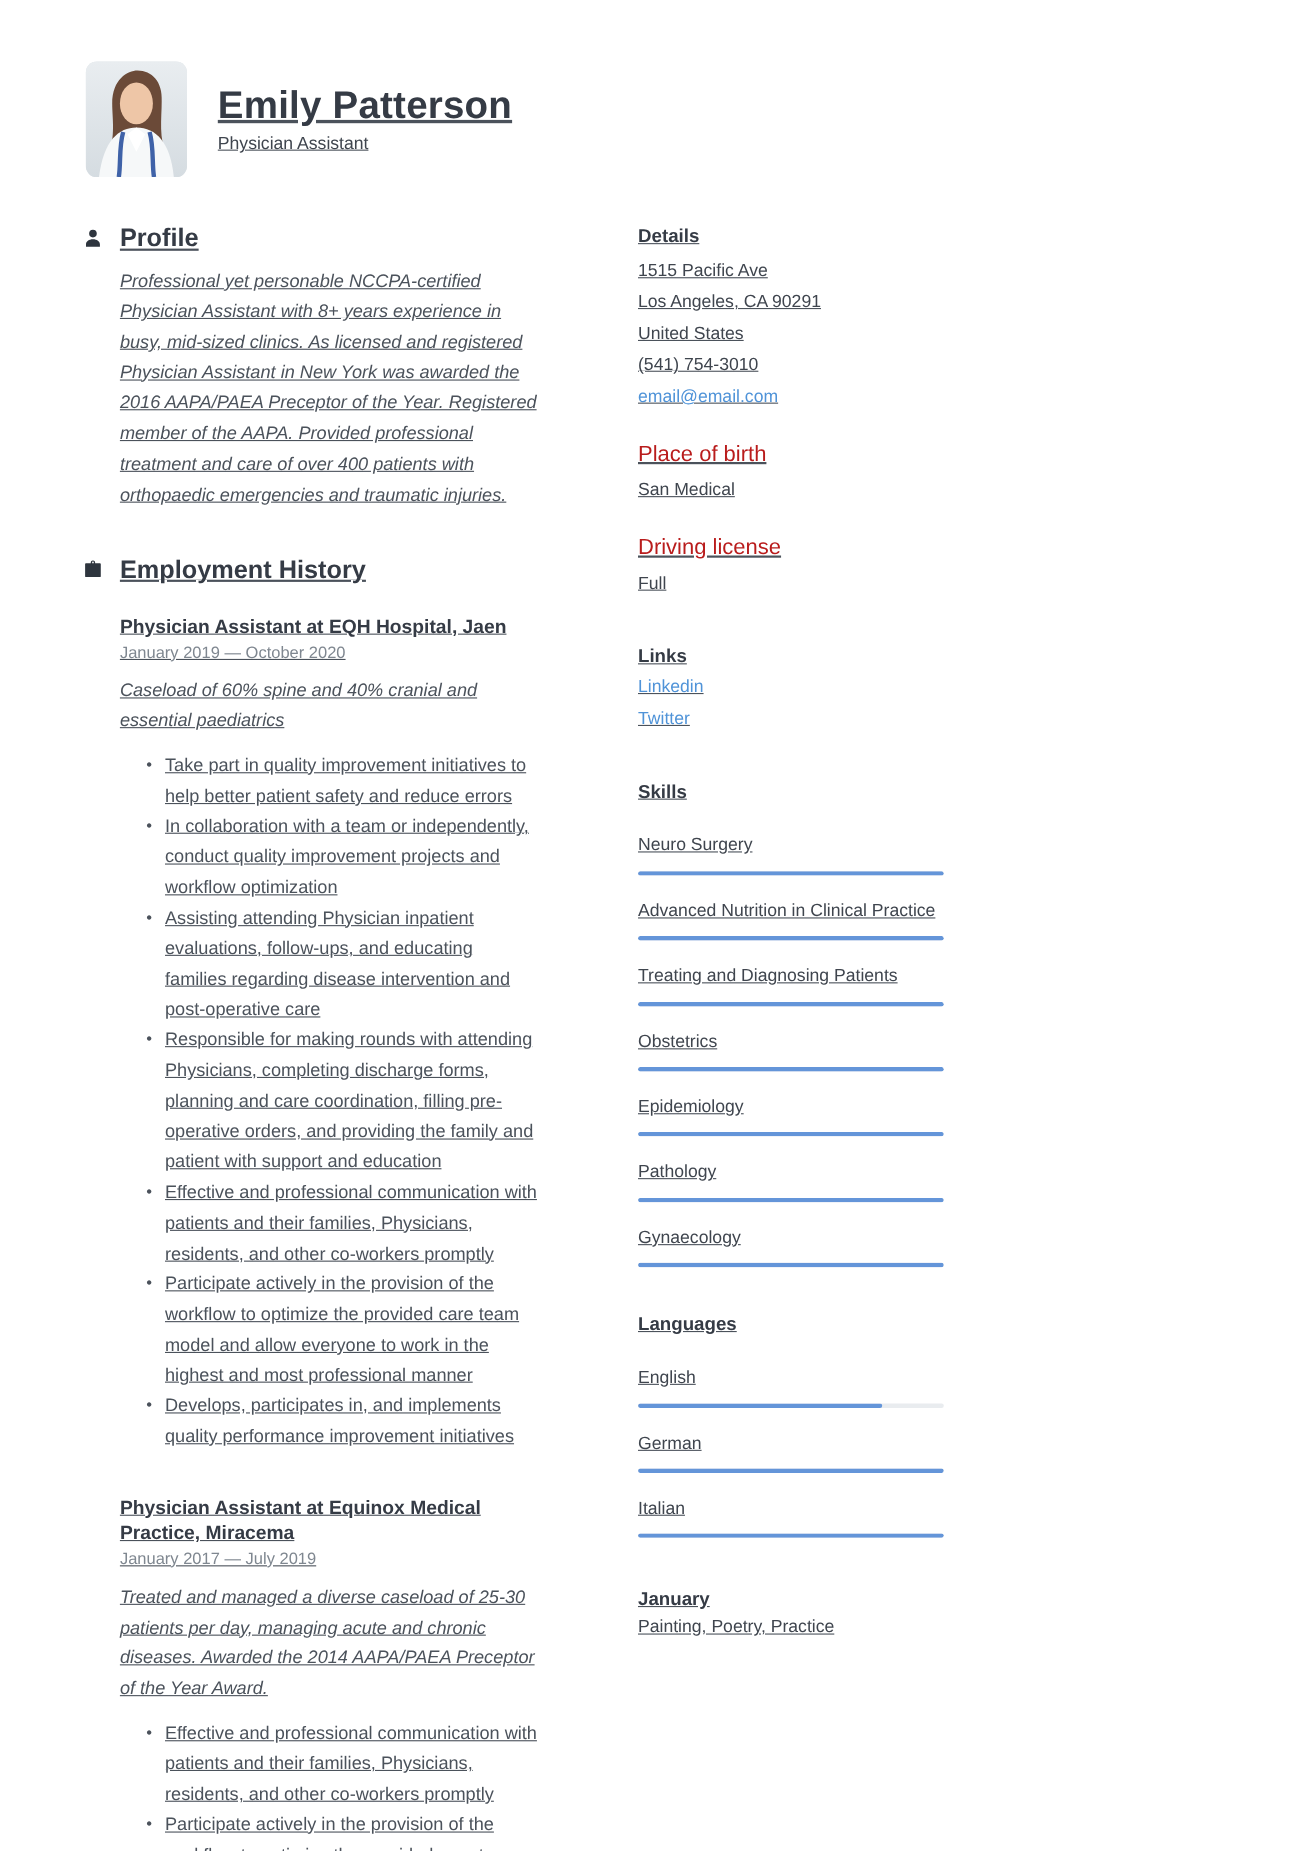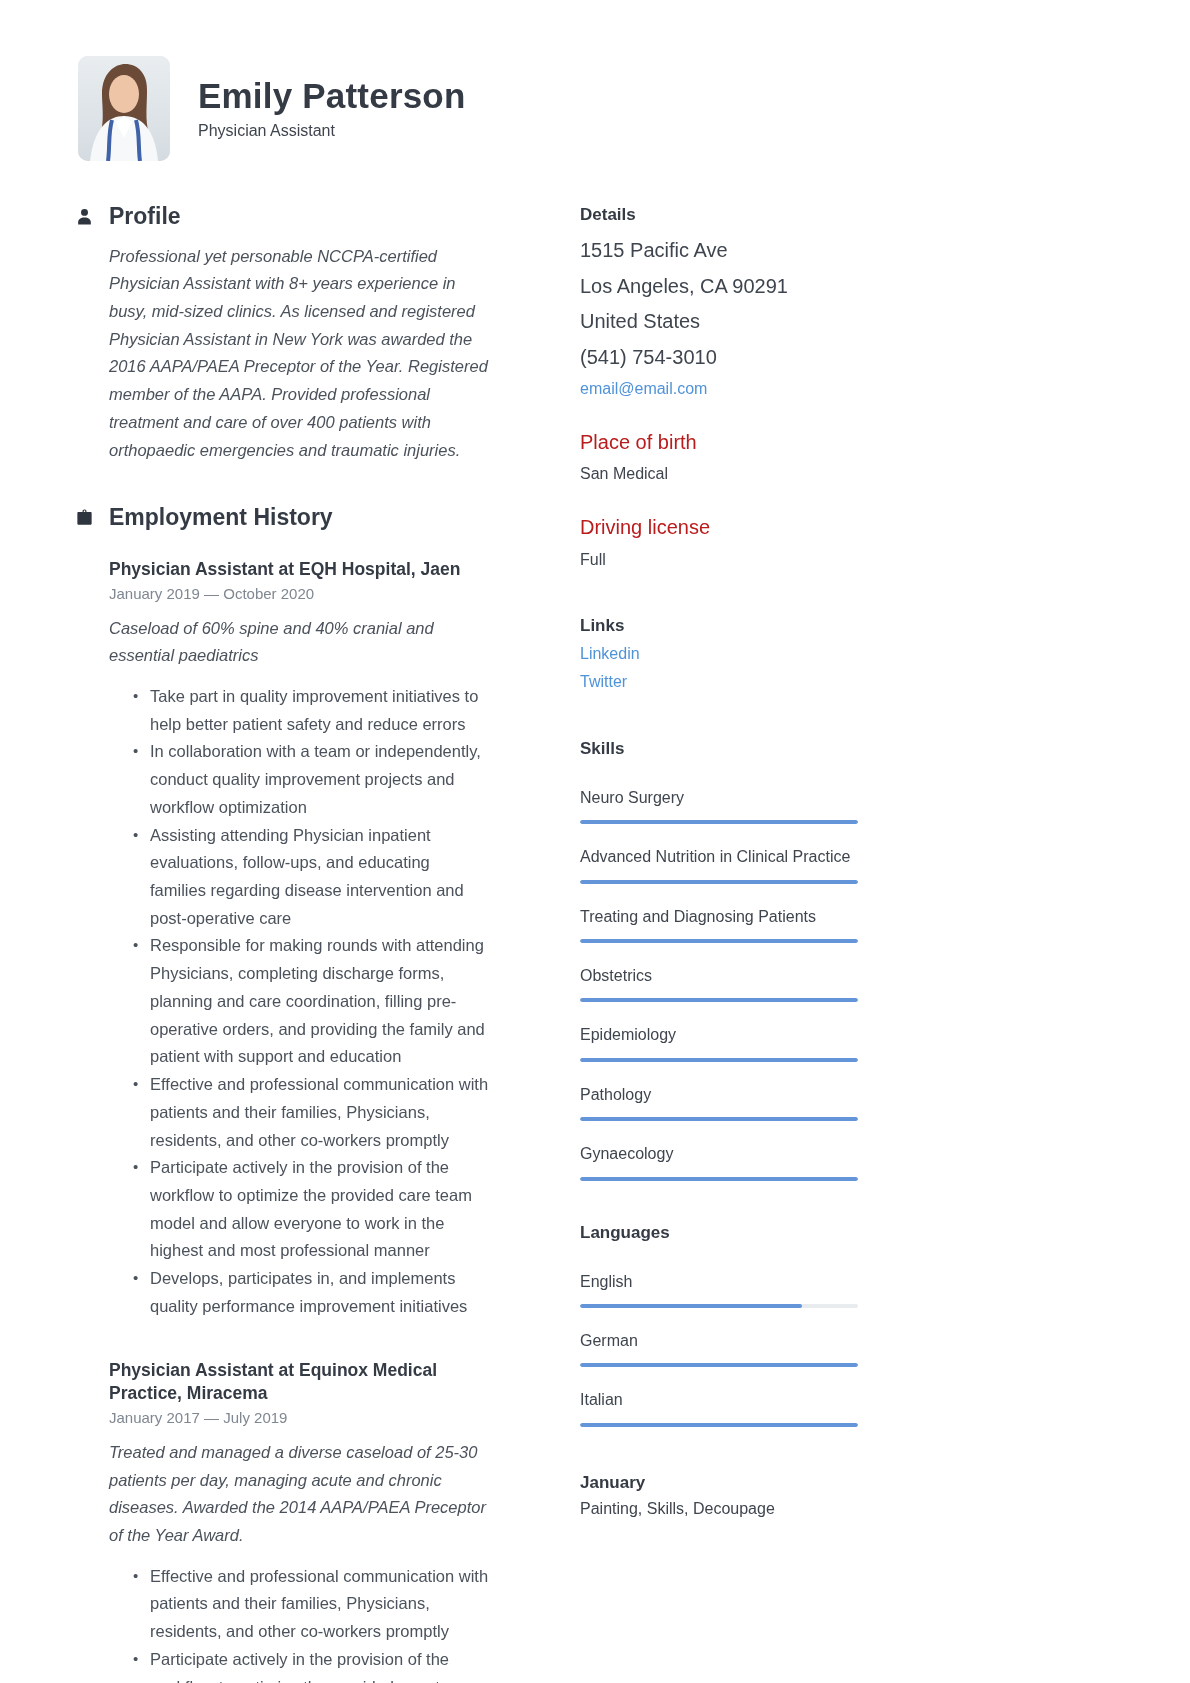--- a/index.html
+++ b/index.html
@@ -1,17 +1,17 @@
 <!DOCTYPE html>
 <html><head>
 <meta charset="utf-8">
 <style>
   html,body{margin:0;padding:0;background:#ffffff;}
   body{width:1190px;font-family:"Liberation Sans","DejaVu Sans",sans-serif;color:#4b525b;}
-  .page{width:944px;height:1683px;box-sizing:border-box;padding:56px 86px 60px 75px;overflow:hidden;}
+  .page{width:944px;height:1683px;box-sizing:border-box;padding:56px 86px 60px 75px;overflow:hidden;text-decoration:underline;}
 
   
   .header{display:flex;align-items:center;gap:28px;margin-left:3px;margin-bottom:42px;}
   .photo{width:92px;height:105px;border-radius:10px;overflow:hidden;flex:0 0 auto;background:#dfe4e8;}
   .photo svg{display:block;width:100%;height:100%;}
   .name{font-size:35px;font-weight:bold;color:#353b45;letter-spacing:.2px;line-height:1.1;}
   .subtitle{font-size:16px;color:#3f454e;margin-top:7px;}
 
   
   .columns{display:flex;gap:91px;align-items:flex-start;}
@@ -30,21 +30,21 @@
   .job + .job{margin-top:38px;}
   .job-title{font-size:17.5px;font-weight:bold;color:#353b45;line-height:1.35;}
   .job-dates{font-size:15px;color:#7f8790;margin-top:3px;}
   .job-summary{font-style:italic;font-size:16.5px;line-height:1.68;color:#4b525b;margin-top:13px;}
   ul.bullets{margin:13px 0 0 0;padding:0 0 0 24px;list-style:none;}
   ul.bullets li{position:relative;padding-left:17px;font-size:16.5px;line-height:1.68;color:#4b525b;}
   ul.bullets li::before{content:"\2022";position:absolute;left:0;top:0;font-size:15px;color:#4b525b;}
 
   
   .side-heading{font-size:17px;font-weight:bold;color:#353b45;margin:0 0 8px 0;}
-  .side-line{font-size:20px;line-height:1.78;color:#3f454e;}
+  .side-line{font-size:16px;line-height:1.78;color:#3f454e;}
   a.side-link{display:block;font-size:16px;line-height:1.78;color:#4f93d8;text-decoration:none;cursor:pointer;}
   .fact{margin-top:21px;}
   .fact-label{font-size:20px;line-height:1.78;color:#b91c1c;}
   .fact-value{font-size:16px;line-height:1.78;color:#3f454e;}
   .group{margin-top:42px;}
   .meter-row{margin-top:20px;}
   .meter-row:first-of-type{margin-top:26px;}
   .meter-name{font-size:16px;line-height:1.65;color:#3f454e;margin-bottom:9px;}
   .bar{height:4px;background:#e9ecef;border-radius:2px;position:relative;overflow:hidden;}
   .bar-fill{position:absolute;left:0;top:0;bottom:0;background:#6495d9;border-radius:2px;}
@@ -258,18 +258,18 @@
               <div class="meter-name">Italian</div>
               <div class="bar">
                 <span class="bar-fill" style="width: 100%;"></span>
               </div>
             </div>
           </div>
       </div>
 
       <div class="group" style="margin-top:46px">
         <div class="side-heading" style="margin-bottom:2px">January</div>
-        <div class="hobbies-text">Painting, Skills, Decoupage</div>
+        <div class="hobbies-text">Painting, Poetry, Practice</div>
       </div>
 
     </div>
   </div>
 </div>
 
 </body></html>

